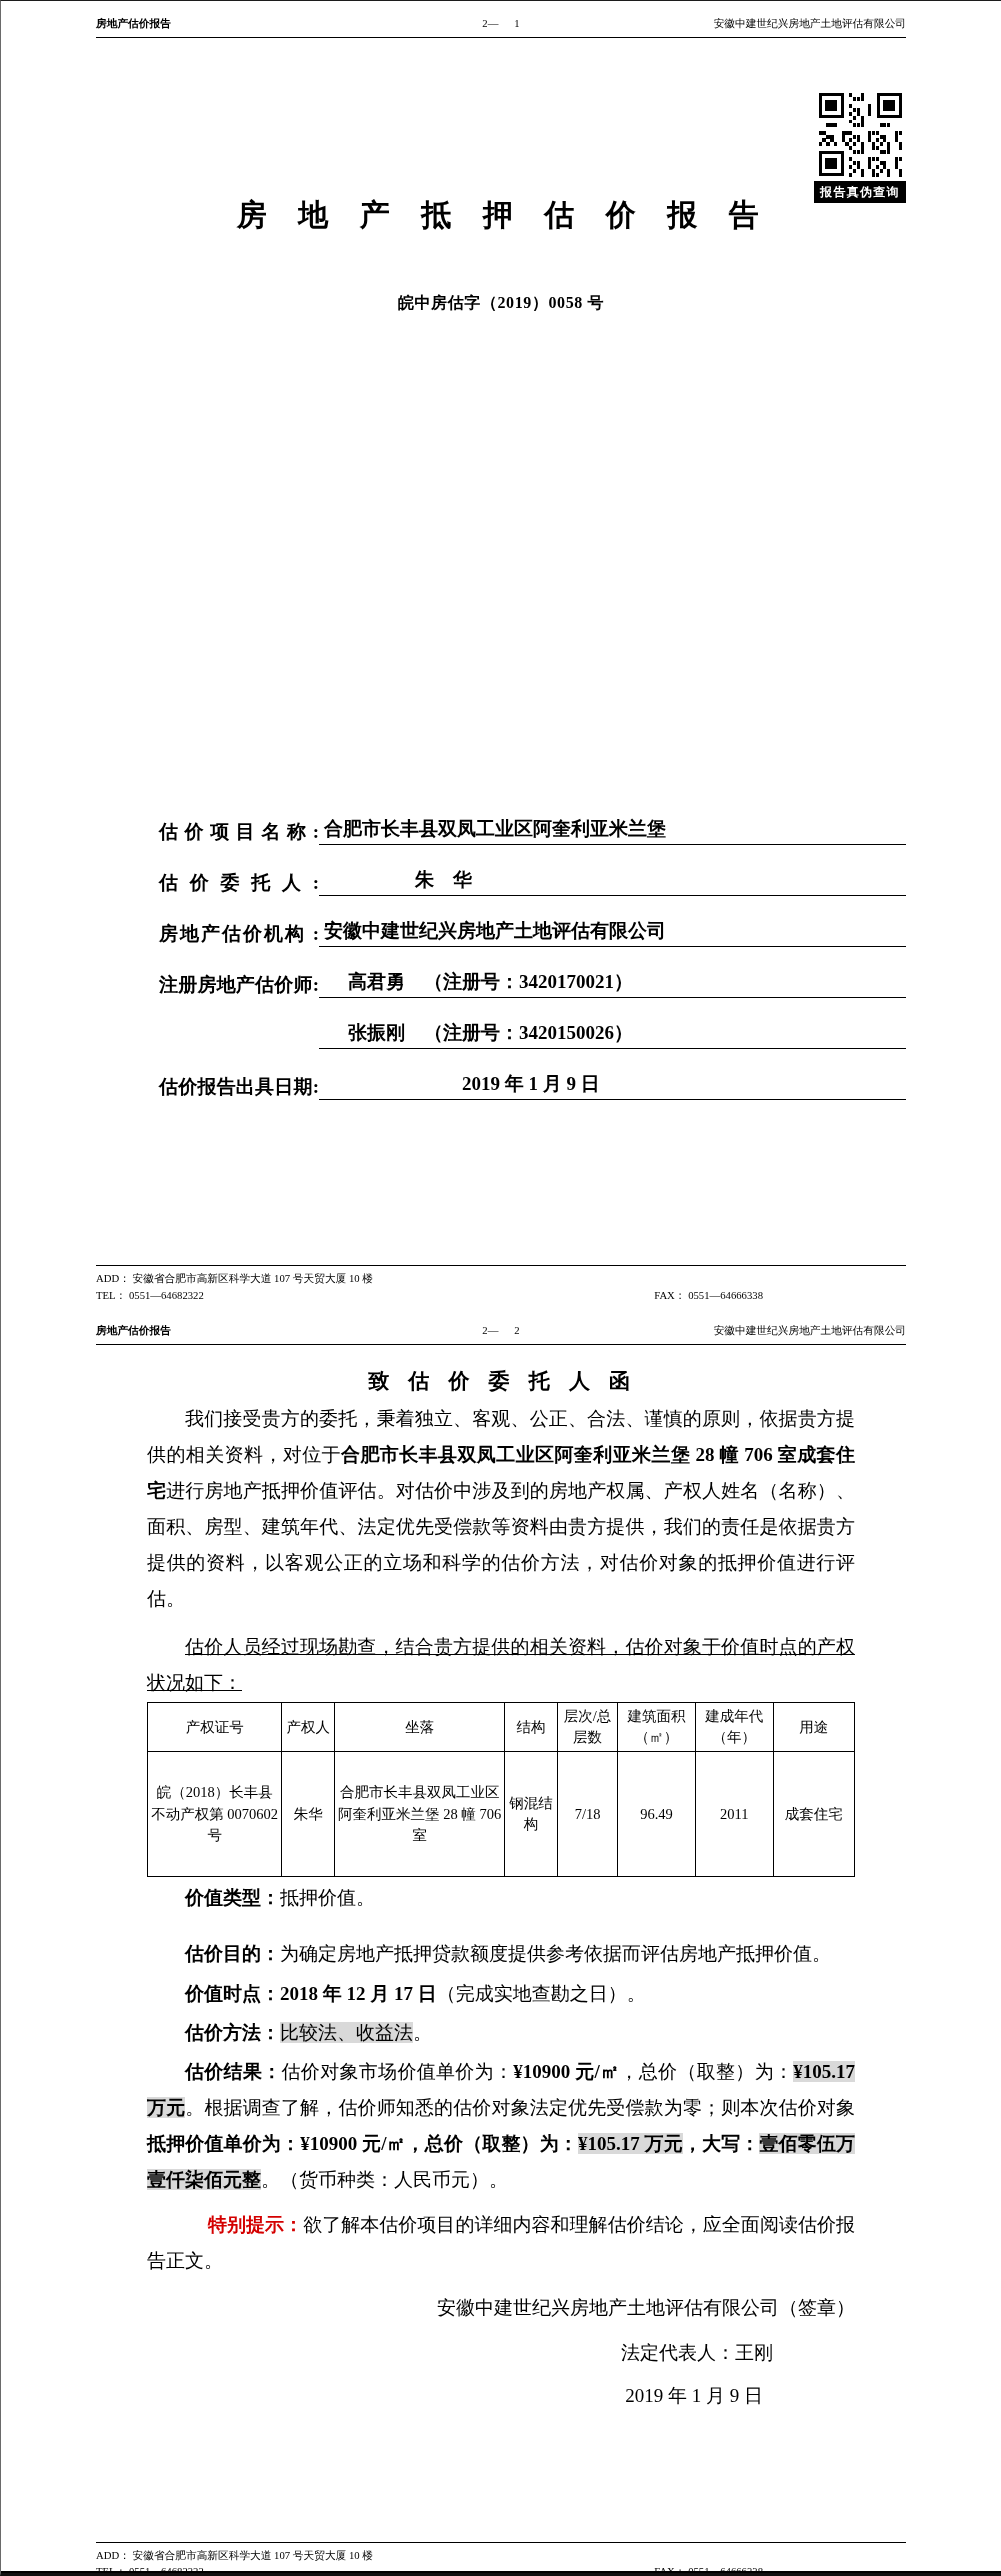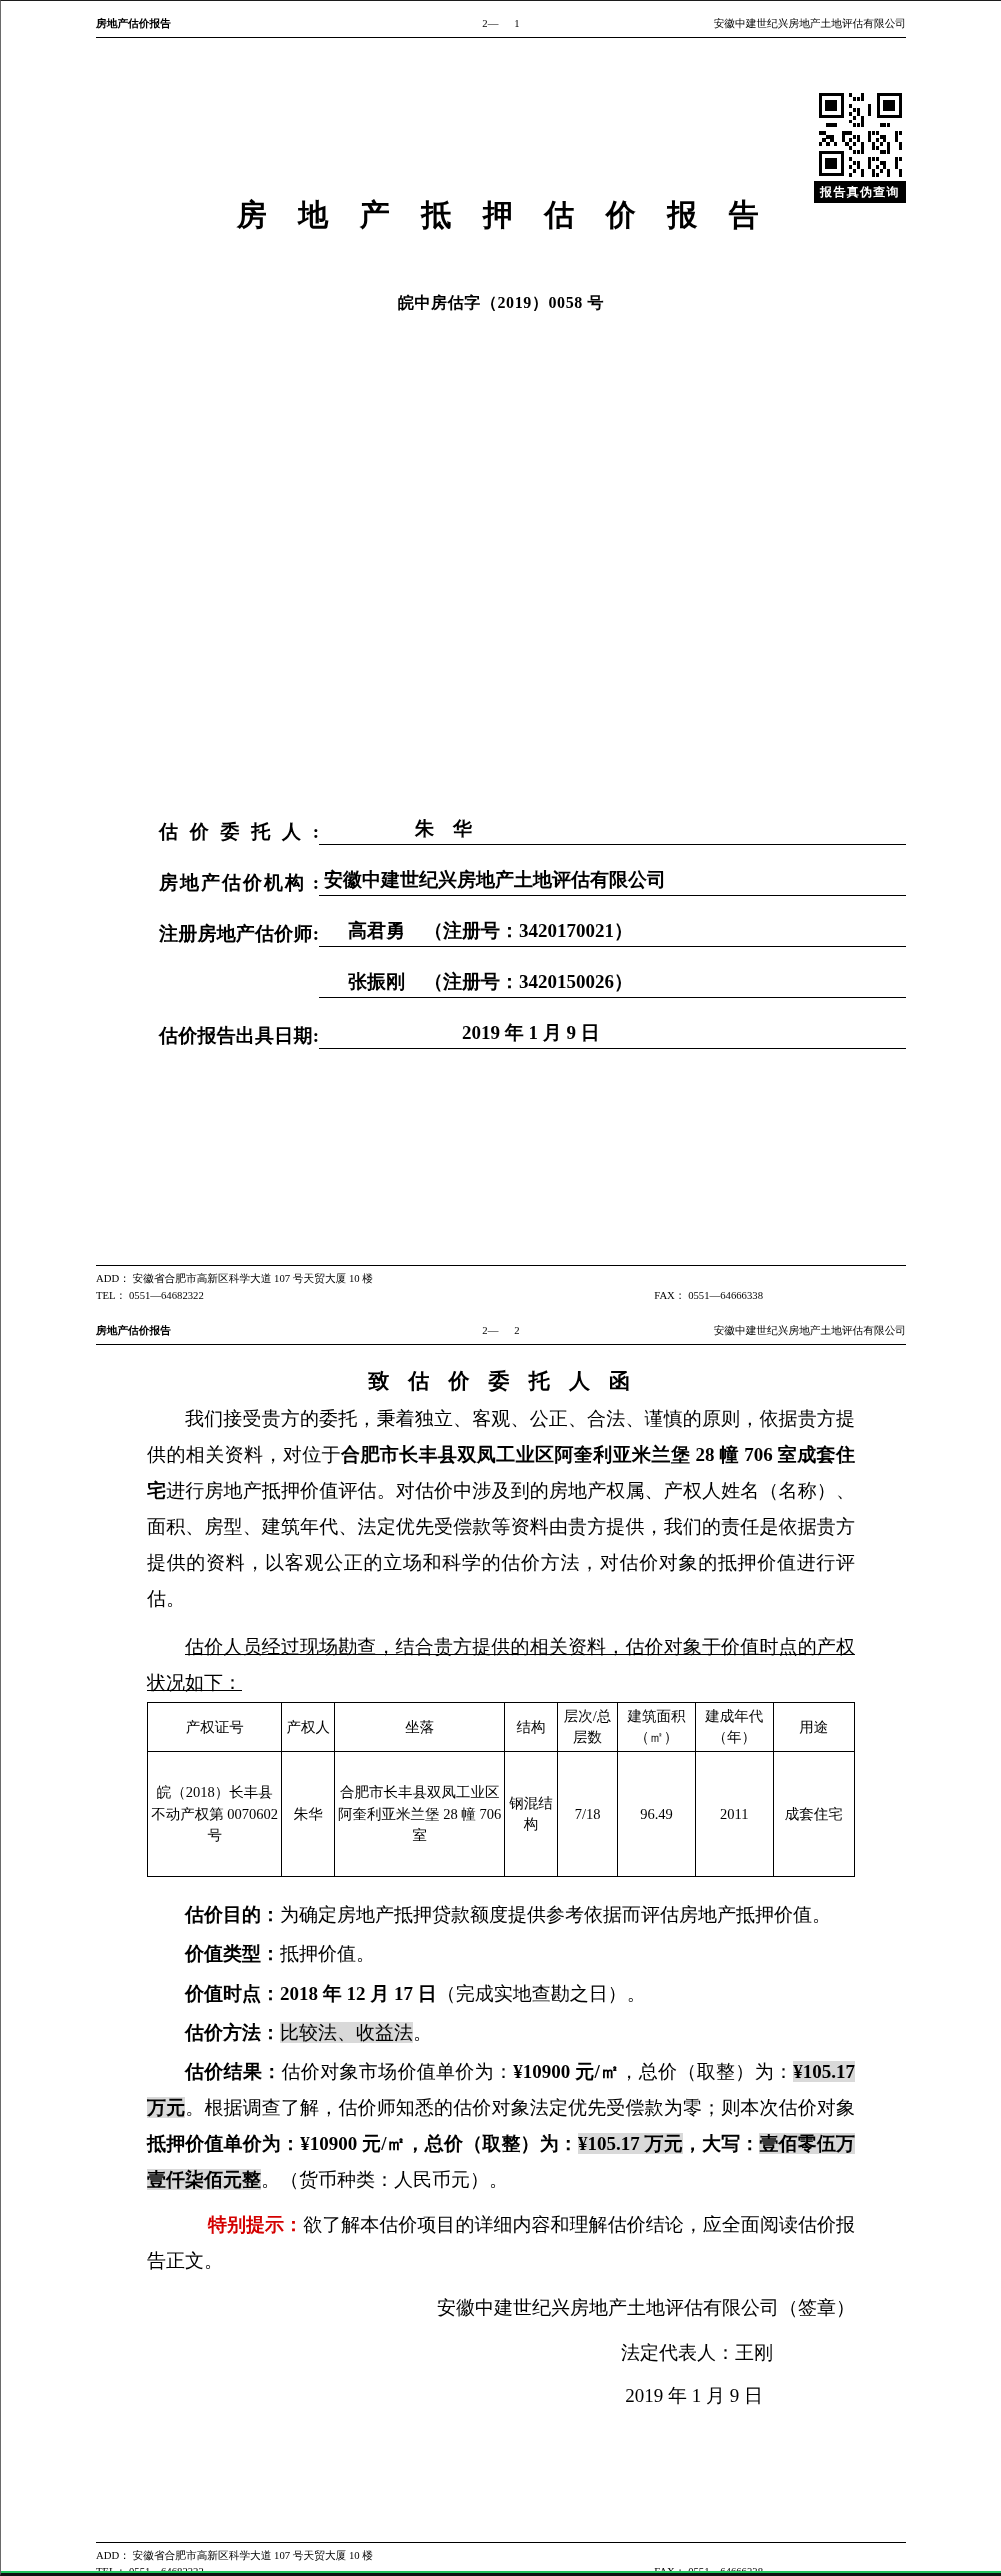--- a/index.html
+++ b/index.html
@@ -1,17 +1,17 @@
 <!DOCTYPE html>
 <html style="font-size:10px"><head>
 <meta charset="utf-8">
 <style>
   html,body{margin:0;padding:0;background:#fff;}
   .canvas{
-    position:relative;width:1002px;height:2576px;background:#22c55e;
+    position:relative;width:1002px;height:2576px;background:#000000;
     font-family:"Liberation Serif","DejaVu Serif",serif;color:#000;
     box-sizing:border-box;overflow:hidden;
     border-top:1.9px solid #1c1c1c;border-bottom:3.8px solid #101010;border-left:1.3px solid #6a6a6a;border-right:0.6px solid #bbb;
   }
   .page{position:relative;width:100%;overflow:hidden;background:#fff;}
   .page1{height:1307px;}
   .page2{height:1263px;}
 
   
   .pg-header{
@@ -203,20 +203,24 @@
           <b style="left:80px;top:80px"></b>
         </div>
       <div class="qr-label">报告真伪查询</div>
     </div>
 
     <div class="report-title">房 地 产 抵 押 估 价 报 告</div>
     <div class="report-no">皖中房估字（2019）0058 号</div>
 
     <div class="form">
       <div class="f-row">
+        <span class="f-label">估 价 项 目 名 称 :</span>
+        <span class="f-value">合肥市长丰县双凤工业区阿奎利亚米兰堡</span>
+      </div>
+      <div class="f-row">
         <span class="f-label">估 价 委 托 人 :</span>
         <span class="f-value ind-m">朱　华</span>
       </div>
       <div class="f-row">
         <span class="f-label">房地产估价机构 :</span>
         <span class="f-value">安徽中建世纪兴房地产土地评估有限公司</span>
       </div>
       <div class="f-row">
         <span class="f-label">注册房地产估价师:</span>
         <span class="f-value ind-s">高君勇　（注册号：3420170021）</span>
@@ -287,23 +291,23 @@
             <td>合肥市长丰县双凤工业区阿奎利亚米兰堡 28 幢 706 室</td>
             <td>钢混结构</td>
             <td>7/18</td>
             <td>96.49</td>
             <td>2011</td>
             <td>成套住宅</td>
           </tr>
         </tbody>
       </table>
 
+      <p class="para mt-5"><b>价值类型：</b><span>抵押价值。</span></p>
+
       <p class="para mt-32"><b>估价目的：</b><span>为确定房地产抵押贷款额度提供参考依据而评估房地产抵押价值。</span></p>
-
-      <p class="para mt-5"><b>价值类型：</b><span>抵押价值。</span></p>
 
       <p class="para mt-5"><b>价值时点：</b><b>2018 年 12 月 17 日</b><span>（完成实地查勘之日）。</span></p>
 
       <p class="para mt-5"><b>估价方法：</b><span class="hl">比较法、收益法</span><span>。</span></p>
 
       <p class="para mt-5"><b>估价结果：</b><span>估价对象市场价值单价为：</span><b>¥10900 元/㎡</b><span>，总价（取整）为：</span><b class="hl">¥105.17 万元</b><span>。根据调查了解，估价师知悉的估价对象法定优先受偿款为零；则本次估价对象</span><b>抵押价值单价为：</b><b>¥10900 元/㎡</b><b>，总价（取整）为：</b><b class="hl">¥105.17 万元</b><b>，大写：</b><b class="hl">壹佰零伍万壹仟柒佰元整</b><span>。（货币种类：人民币元）。</span></p>
 
       <p class="para mt-14"><span class="red">特别提示：</span><span>欲了解本估价项目的详细内容和理解估价结论，应全面阅读估价报告正文。</span></p>
 
       <div class="sign-block">

